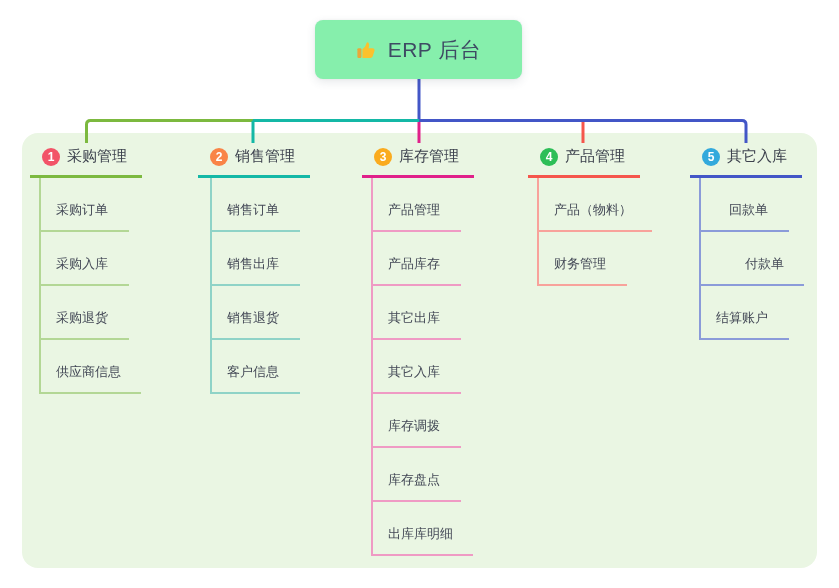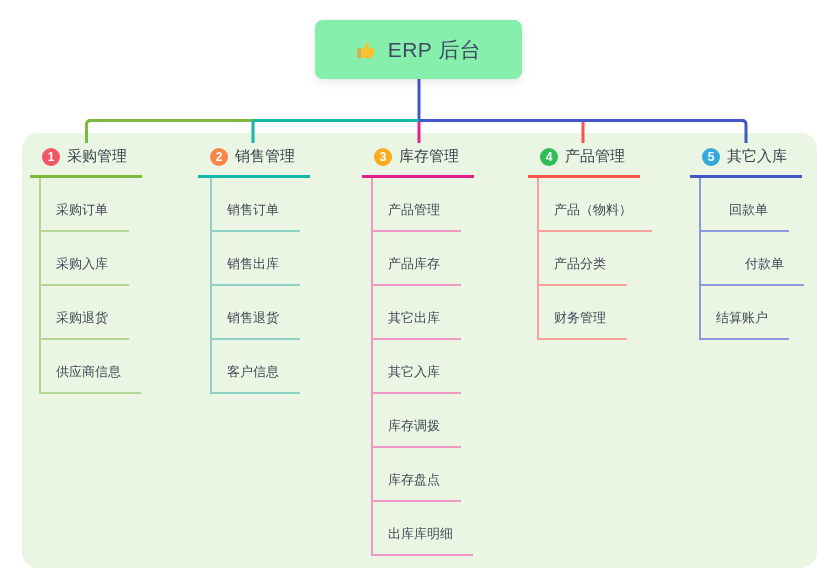--- a/index.html
+++ b/index.html
@@ -109,21 +109,20 @@
   </div>
 </div>
 
 <div class="branch b4">
   <div class="branch-header" style="border-bottom-color: rgb(245, 86, 76);">
     <span class="badge" style="background: rgb(45, 190, 87);">4</span>
     <span class="branch-label">产品管理</span>
   </div>
   <div class="children" style="border-left-color: rgb(248, 162, 155);">
     <div class="child" style="border-bottom-color: rgb(248, 162, 155);">产品（物料）</div>
-    <div class="child" style="border-bottom-color: rgb(248, 162, 155);">产品分类</div>
     <div class="child" style="border-bottom-color: rgb(248, 162, 155);">财务管理</div>
   </div>
 </div>
 
 <div class="branch b5">
   <div class="branch-header" style="border-bottom-color: rgb(67, 86, 199);">
     <span class="badge" style="background: rgb(51, 169, 220);">5</span>
     <span class="branch-label">其它入库</span>
   </div>
   <div class="children" style="border-left-color: rgb(139, 155, 217);">

